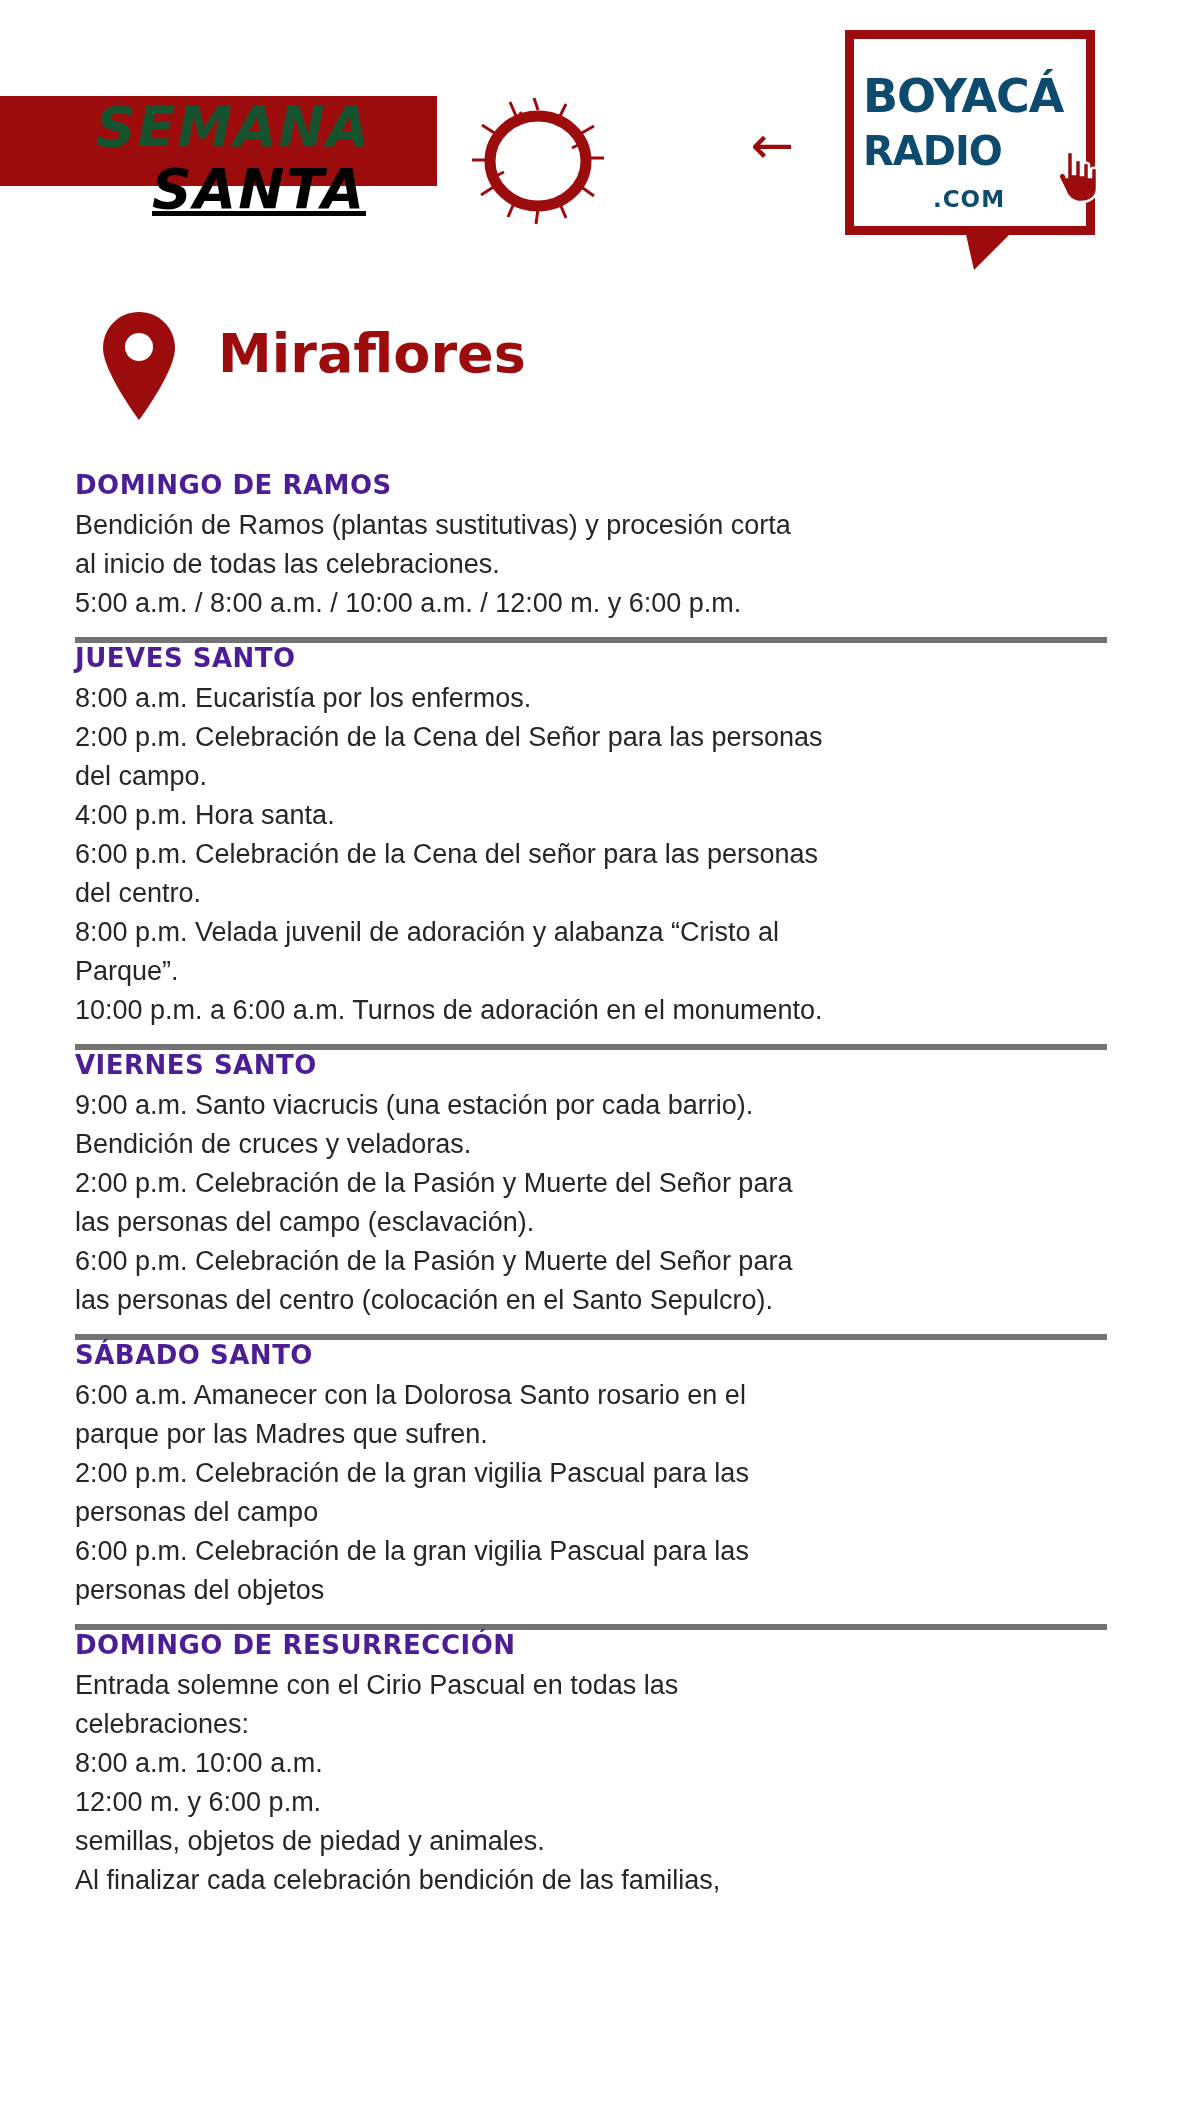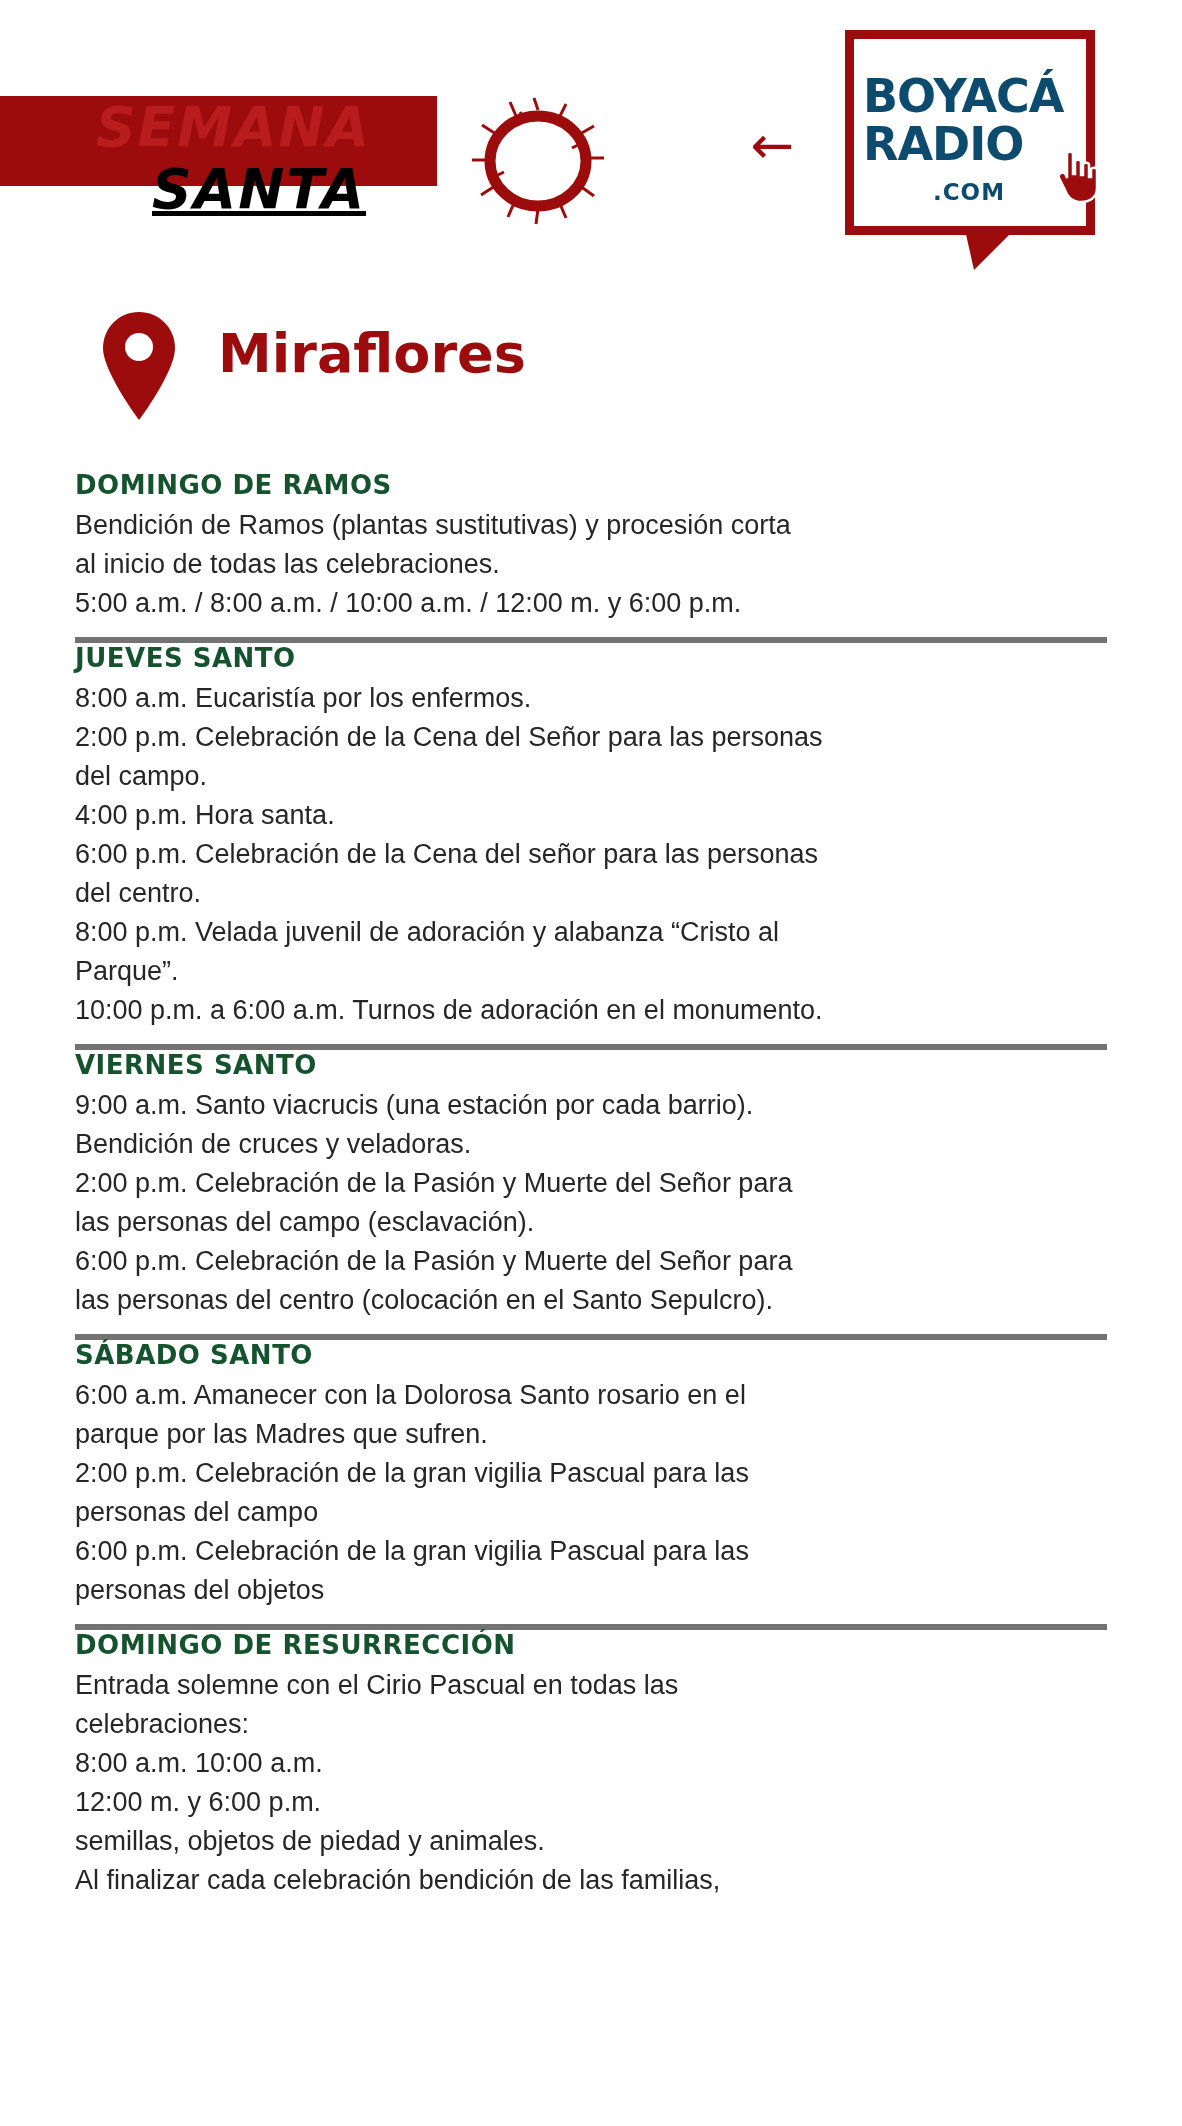--- a/index.html
+++ b/index.html
@@ -41,21 +41,21 @@
     top: 96px;
     width: 400px;
     font-family: "DejaVu Sans", sans-serif;
     font-weight: bold;
     font-style: italic;
     font-size: 55px;
     line-height: 62px;
     letter-spacing: 2px;
   }
   .semana-line1 {
-    color: #b91c1c;
+    color: #14532d;
     display: block;
   }
   .semana-line2 {
     color: #000000;
     display: block;
     margin-left: 56px;
     text-decoration: underline;
   }
 
   .crown-wrap {
@@ -109,21 +109,21 @@
     left: 18px;
     top: 42px;
     width: 230px;
     color: #0c4a6e;
     font-family: "DejaVu Sans", sans-serif;
     font-weight: bold;
     font-size: 46px;
     line-height: 48px;
     letter-spacing: -1px;
   }
-  .logo-text .l2 { font-size: 46px; }
+  .logo-text .l2 { font-size: 40px; margin-top: 7px; }
   .logo-text .l3 {
     font-size: 23px;
     letter-spacing: 1px;
     margin-left: 70px;
     display: block;
   }
   .logo-cursor {
     position: absolute;
     right: 6px;
     top: 120px;
@@ -160,21 +160,21 @@
   }
   .sec {
     padding-top: 10px;
   }
   .sec + .sec {
     border-top: 6px solid #737373;
     margin-top: 14px;
     padding-top: 0;
   }
   .sec-title {
-    color: #14532d;
+    color: #4c1d95;
     font-family: "DejaVu Sans", sans-serif;
     font-weight: bold;
     font-size: 26px;
     letter-spacing: 0.5px;
     margin-bottom: 6px;
   }
   .sec-line {
     color: #262626;
     font-family: Liberation Sans, sans-serif;
     font-size: 27px;

